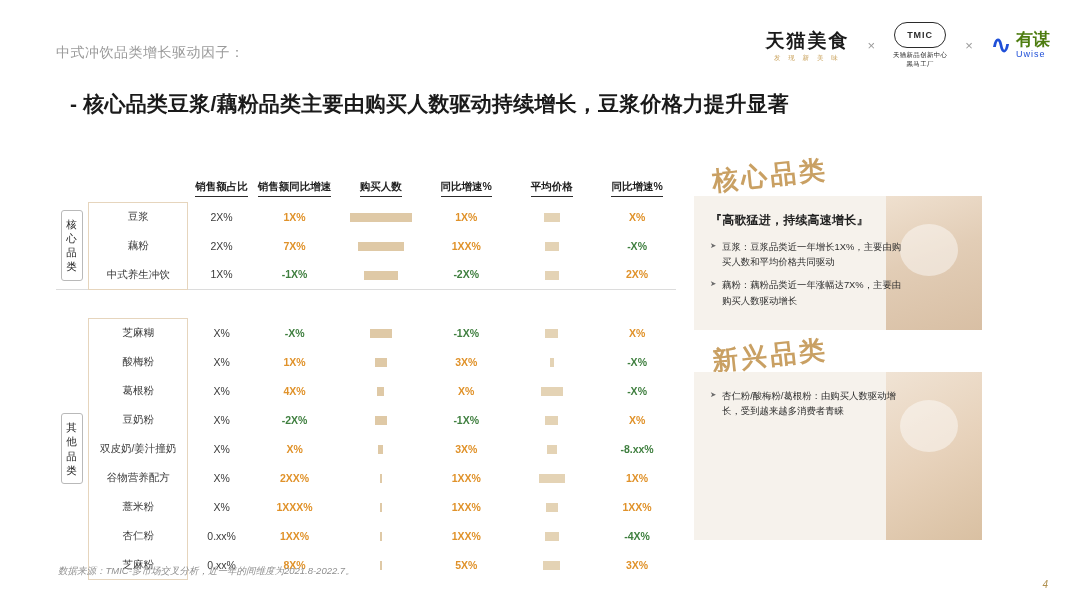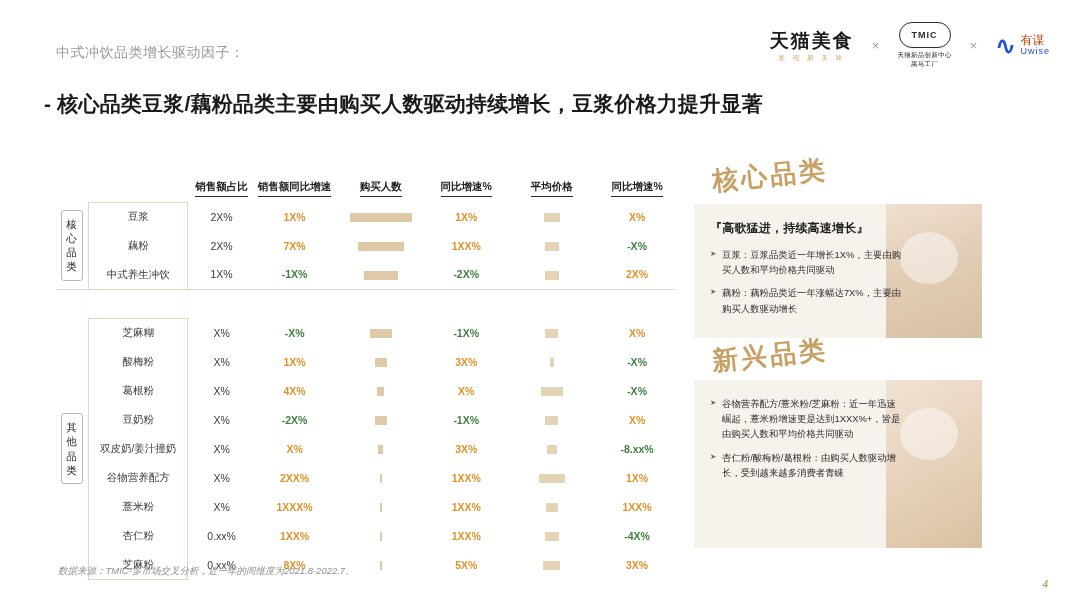--- a/index.html
+++ b/index.html
@@ -30,26 +30,26 @@
   .logo-tmic .ring {
     width: 52px; height: 26px; border: 1.6px solid #2b2b2b;
     border-radius: 13px; display: flex; align-items: center; justify-content: center;
     font-size: 9px; font-weight: bold; letter-spacing: 1px; margin: 0 auto;
   }
   .logo-tmic .c1 { font-size: 6.4px; color: #1b1b1b; margin-top: 3px; letter-spacing: .4px; }
   .logo-tmic .c2 { font-size: 6.4px; color: #1b1b1b; letter-spacing: .4px; }
   .logo-uwise { display: flex; align-items: center; gap: 5px; }
   .logo-uwise .wave { color: #1f4fd8; font-size: 24px; line-height: 1; font-weight: bold; }
   .logo-uwise .txt { line-height: 1.1; }
-  .logo-uwise .u1 { font-size: 12px; font-weight: normal; color: #c2410c; }
+  .logo-uwise .u1 { font-size: 17px; font-weight: bold; color: #4d7c0f; }
   .logo-uwise .u2 { font-size: 9px; color: #1f4fd8; letter-spacing: 1px; }
 
   
   .titles {
-    position: absolute; left: 44px; top: 88px; width: 960px;
+    position: absolute; left: 70px; top: 88px; width: 960px;
   }
   .titles .line {
     font-size: 21px; font-weight: bold; color: #1a1a1a;
     line-height: 1.5; letter-spacing: .2px;
   }
 
   
   .table-wrap {
     position: absolute; left: 56px; top: 178px; width: 620px;
   }
@@ -88,21 +88,20 @@
 
   .bar {
     height: 9px; background: #dfc9a6; display: inline-block; vertical-align: middle;
   }
   .bar.sm { background: #e4d3b5; }
 
   
   .card {
     position: absolute; background: #f6f2ec;
     overflow: hidden;
-    margin-top: 8px;
   }
   .card-core { left: 694px; top: 196px; width: 288px; height: 134px; }
   .card-new  { left: 694px; top: 372px; width: 288px; height: 168px; }
   .card .photo {
     position: absolute; right: 0; top: 0; height: 100%; width: 96px;
     background: linear-gradient(160deg, #efe0cf 0%, #e2cdb6 45%, #d8bfa4 100%);
   }
   .card .photo:after {
     content: ""; position: absolute; left: 14px; top: 28px; width: 58px; height: 52px;
     border-radius: 50%; background: rgba(255,255,255,.45);
@@ -330,19 +329,18 @@
     <div class="headline">『高歌猛进，持续高速增长』</div>
     <div class="bullet">豆浆：豆浆品类近一年增长1X%，主要由购买人数和平均价格共同驱动</div>
     <div class="bullet">藕粉：藕粉品类近一年涨幅达7X%，主要由购买人数驱动增长</div>
   </div>
 </div>
 
 <div class="brush brush-new">新兴品类</div>
 <div class="card card-new">
   <div class="photo"></div>
   <div class="inner">
-    <div class="bullet">谷物营养配方/薏米粉/芝麻粉：近一年迅速崛起，薏米粉增速更是达到1XXX%+，皆是由购买人数和平均价格共同驱动</div>
     <div class="bullet">杏仁粉/酸梅粉/葛根粉：由购买人数驱动增长，受到越来越多消费者青睐</div>
   </div>
 </div>
 
 <div class="source">数据来源：TMIC-多市场交叉分析，近一年的间维度为2021.8-2022.7。</div>
 <div class="page-no">4</div>
 
 </body></html>

